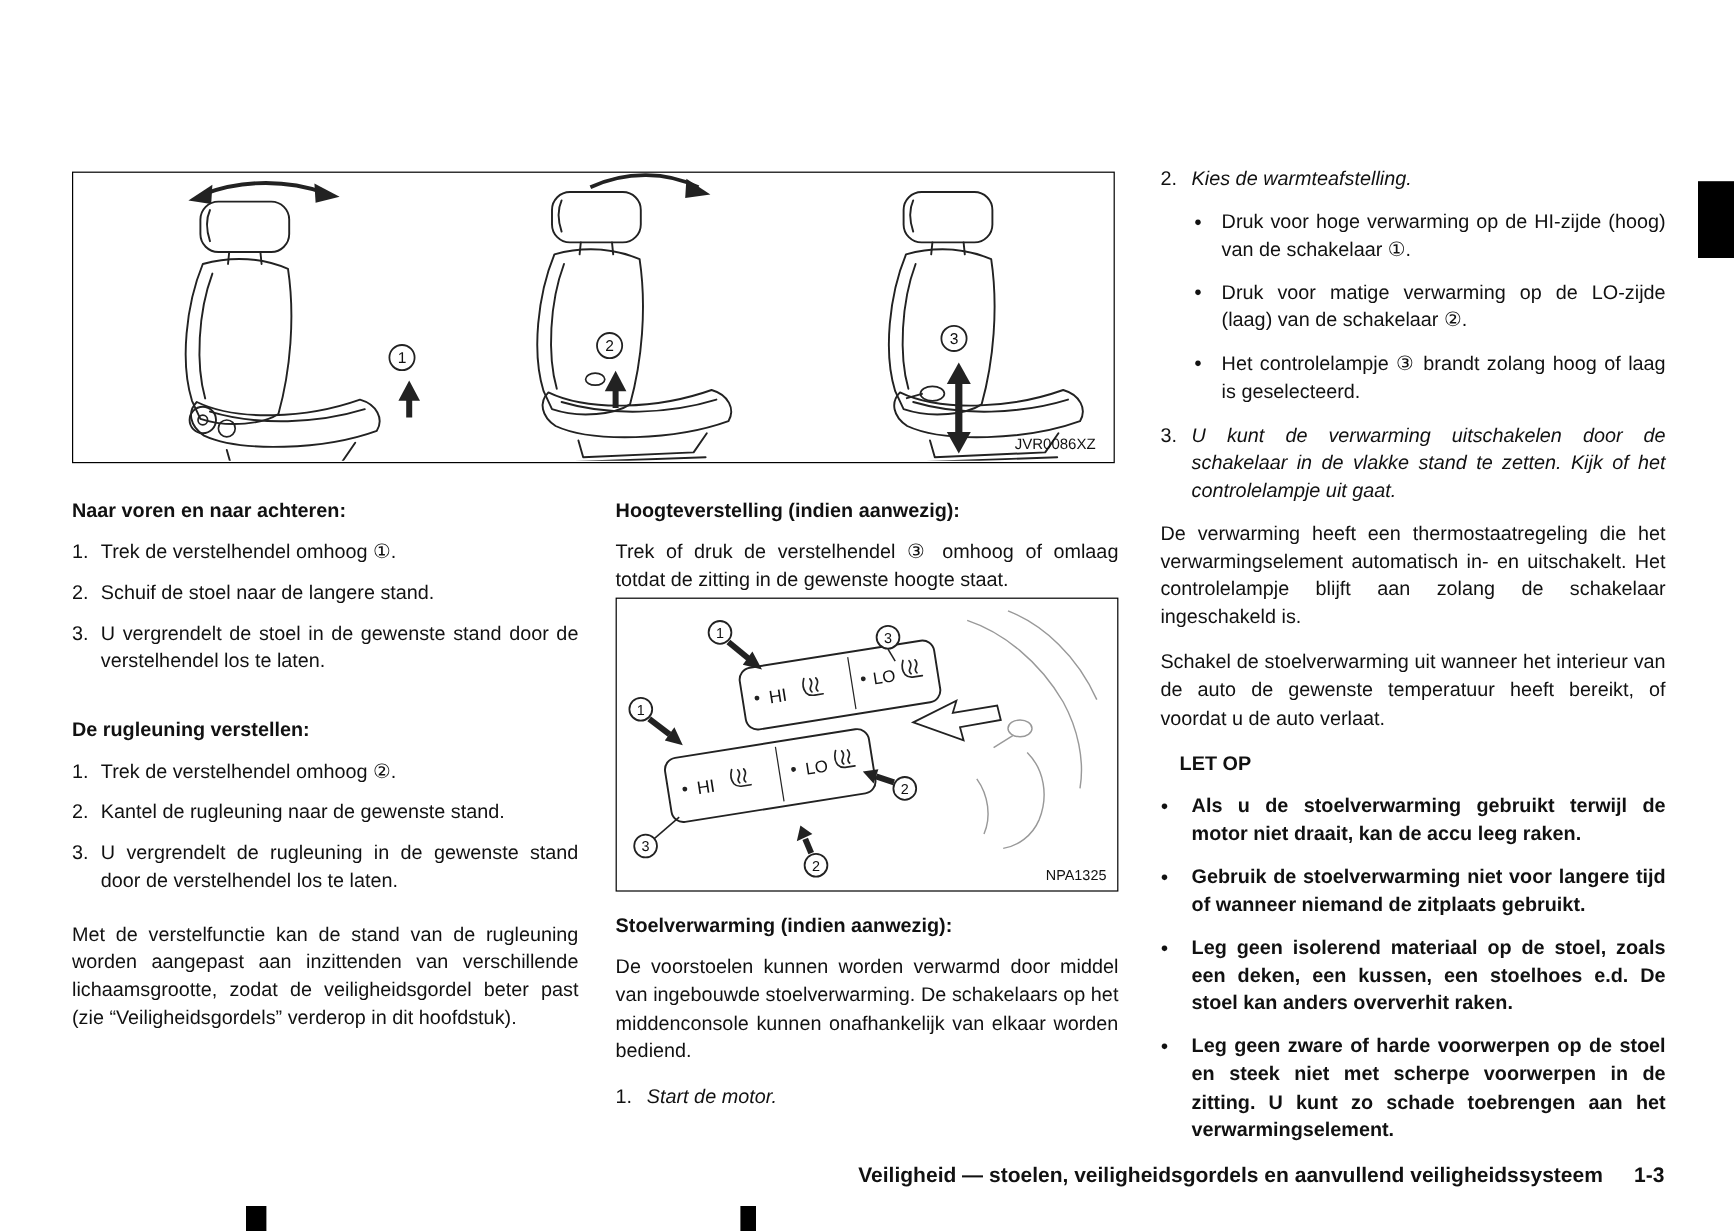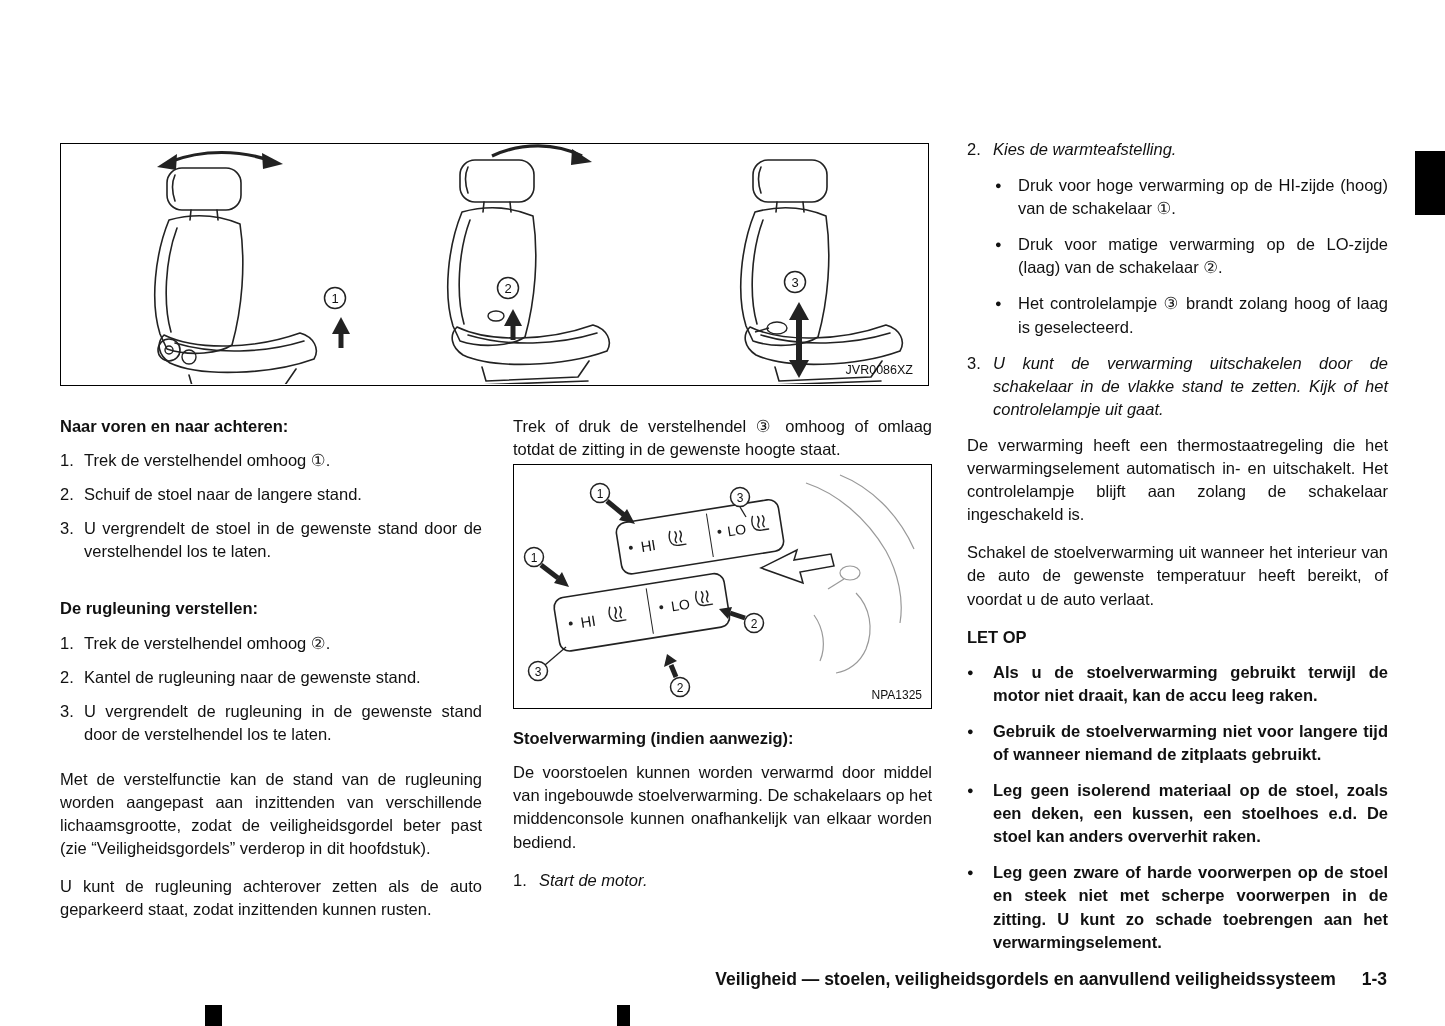--- a/index.html
+++ b/index.html
@@ -23,21 +23,21 @@
   .para{margin:0 0 15px 0;text-align:justify;}
   .step{display:flex;margin:0 0 13px 0;}
   .step .num{flex:0 0 26px;}
   .step .txt{flex:1;text-align:justify;font-style:italic;}
   .sub{margin-left:28px;}
   .bullet{display:flex;margin:0 0 13px 0;}
   .bullet .dot{flex:0 0 23px;font-size:11px;padding-top:4px;}
   .bullet .txt{flex:1;text-align:justify;}
   .caution .bullet .dot{flex:0 0 26px;}
   .bold{font-weight:700;}
-  .caution-head{font-weight:700;margin:4px 0 12px 0;}
+  .caution-head{font-weight:700;margin:4px 0 12px 16px;}
   .footer{position:absolute;top:969px;right:58px;display:flex;gap:26px;
           font-weight:700;font-size:17.5px;white-space:nowrap;}
   .print-mark{position:absolute;background:#000;}
   .pm1{left:205px;top:1005px;width:17px;height:21px;}
   .pm2{left:617px;top:1005px;width:13px;height:21px;}
 </style>
 </head>
 <body>
 
 <div class="page">
@@ -147,24 +147,24 @@
     <div class="li">
       <span class="num">2.</span>
       <span class="txt">Kantel de rugleuning naar de gewenste stand.</span>
     </div>
     <div class="li">
       <span class="num">3.</span>
       <span class="txt">U vergrendelt de rugleuning in de gewenste stand door de verstelhendel los te laten.</span>
     </div>
 
     <p class="para" style="margin-top:22px">Met de verstelfunctie kan de stand van de rugleuning worden aangepast aan inzittenden van verschillende lichaamsgrootte, zodat de veiligheidsgordel beter past (zie “Veiligheidsgordels” verderop in dit hoofdstuk).</p>
-    <p class="para">U kunt de rugleuning achterover zetten als de auto geparkeerd staat, zodat inzittenden kunnen rusten.</p>
   </div>
 
   <div class="col col2">
+    <div class="head">Hoogteverstelling (indien aanwezig):</div>
     <p class="para" style="margin-bottom:3px">Trek of druk de verstelhendel ③ omhoog of omlaag totdat de zitting in de gewenste hoogte staat.</p>
 
     <div class="fig2">
       <svg viewBox="0 0 416 242" width="416" height="242">
 
         <g stroke="#999" stroke-width="1.2" fill="none">
           <path d="M292 18 C322 28 352 52 372 86 C384 108 390 134 386 158"></path>
           <path d="M326 10 C356 22 384 48 400 84"></path>
           <path d="M342 128 C356 142 360 164 352 184 C346 198 334 206 322 208"></path>
           <path d="M300 150 C310 164 312 182 306 196"></path>

